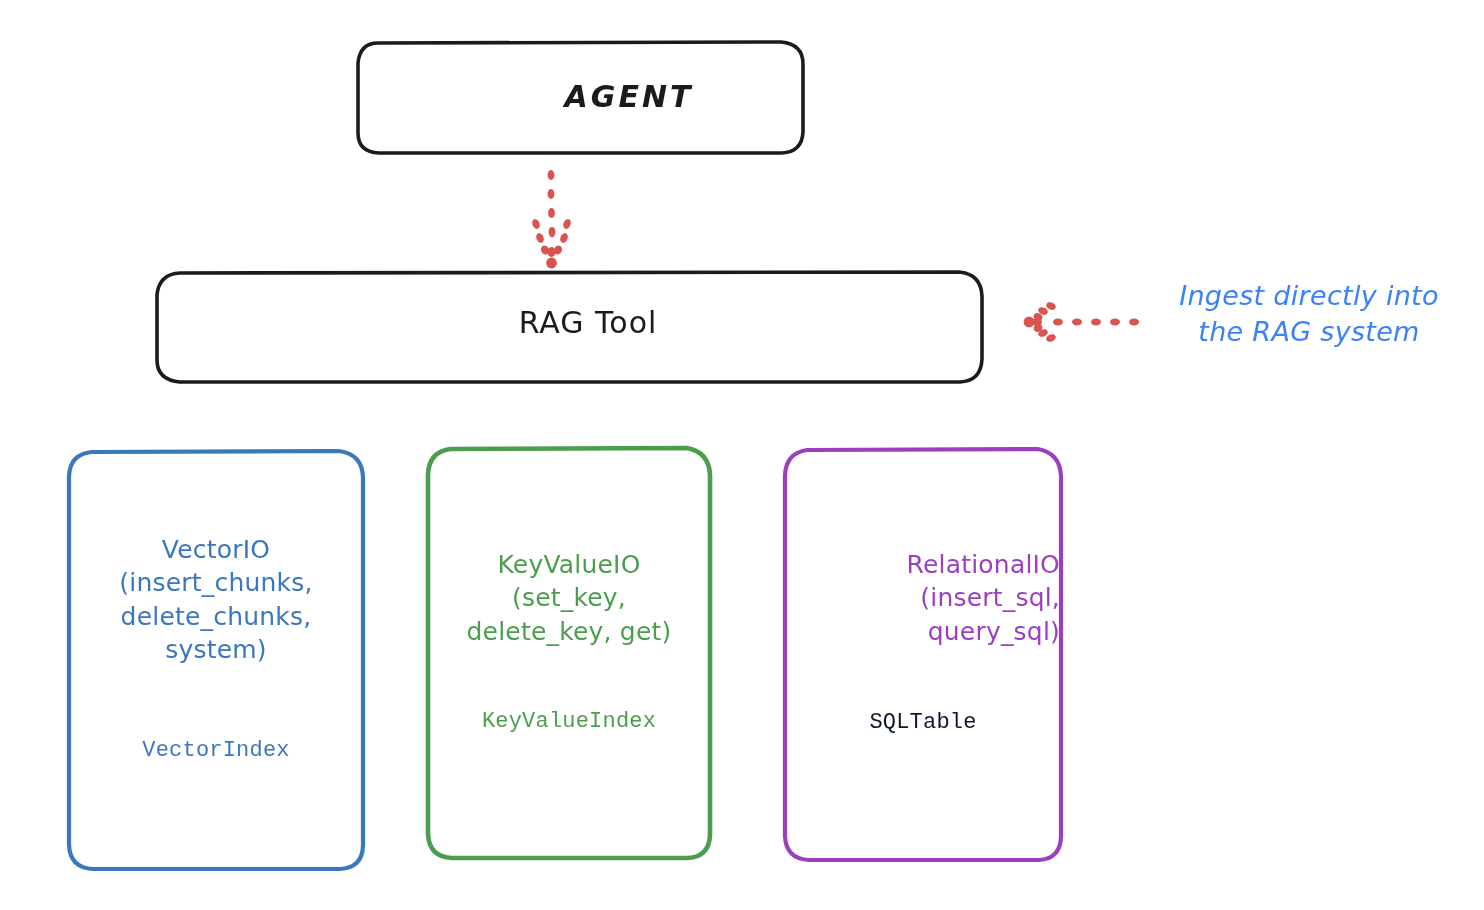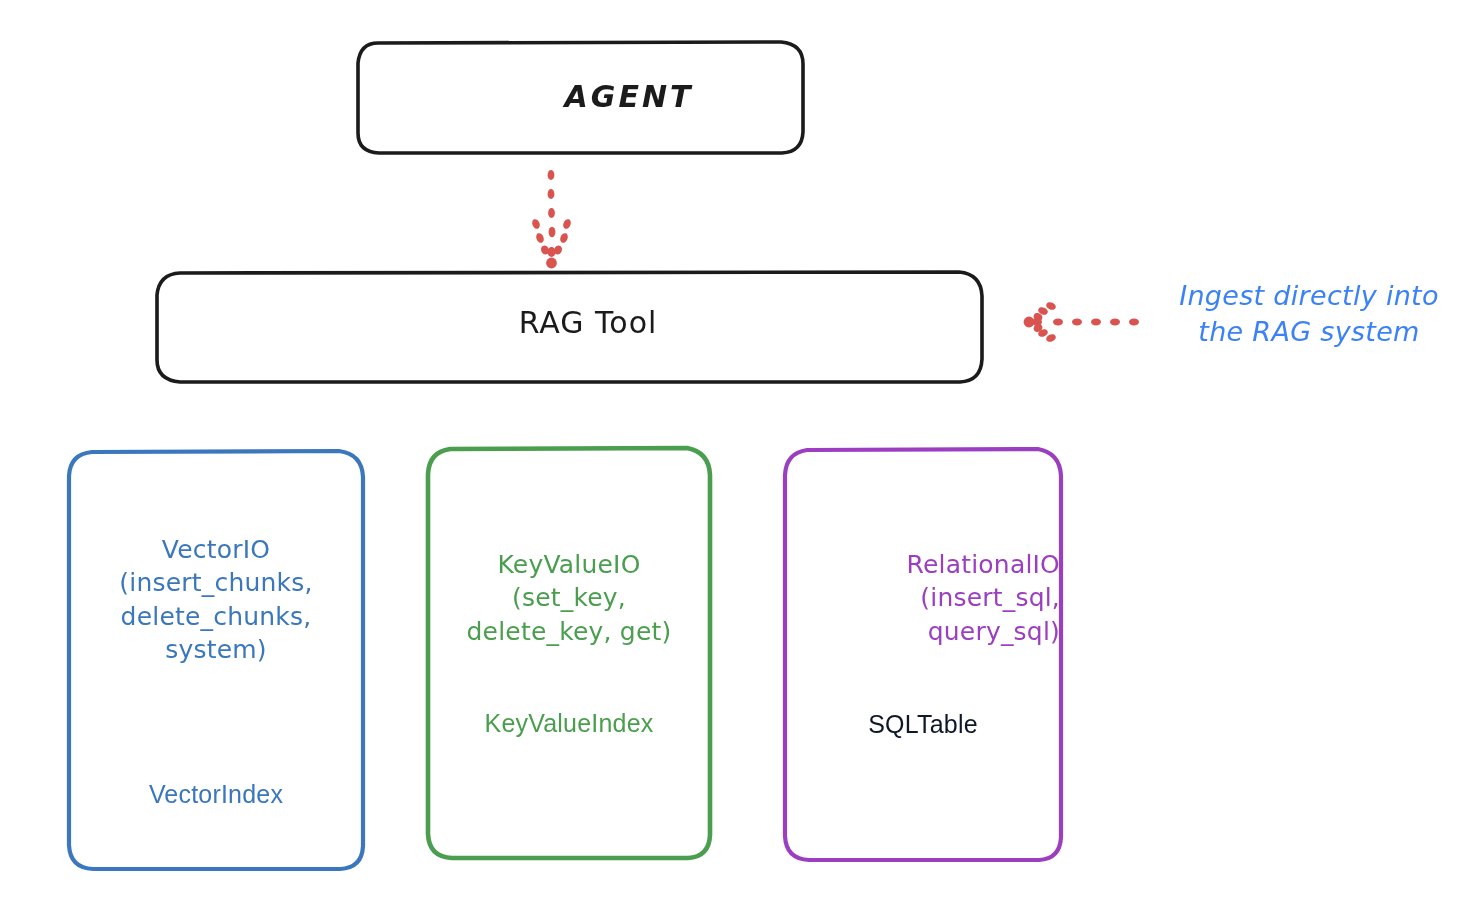--- a/index.html
+++ b/index.html
@@ -58,27 +58,27 @@
     font-family: "DejaVu Sans", sans-serif;
     font-weight: 500;
     font-size: 25px;
     line-height: 1.33;
     white-space: pre-line;
     letter-spacing: 0.2px;
   }
   .store-sub {
     position: absolute;
     text-align: center;
-    font-family: Liberation Sans, sans-serif;
+    font-family: Liberation Mono, monospace;
     font-weight: 500;
-    font-size: 25px;
+    font-size: 22px;
     letter-spacing: 0.2px;
   }
   #vector-api   { left: 70px;  top: 533px; width: 292px; color: #3b77bd; }
-  #vector-index { left: 70px;  top: 738px; width: 292px; color: #3b77bd; margin-top: 42px; }
+  #vector-index { left: 70px;  top: 738px; width: 292px; color: #3b77bd; }
   #kv-api       { left: 429px; top: 548px; width: 280px; color: #4a9e4d; }
   #kv-index     { left: 429px; top: 709px; width: 280px; color: #4a9e4d; }
   #rel-api      { left: 786px; top: 548px; width: 274px; color: #9b3fc0; text-align: right; }
   #rel-index    { left: 786px; top: 710px; width: 274px; color: #0f172a; }
 
   
   #ingest-note {
     position: absolute;
     left: 1144px;
     top: 278px;

